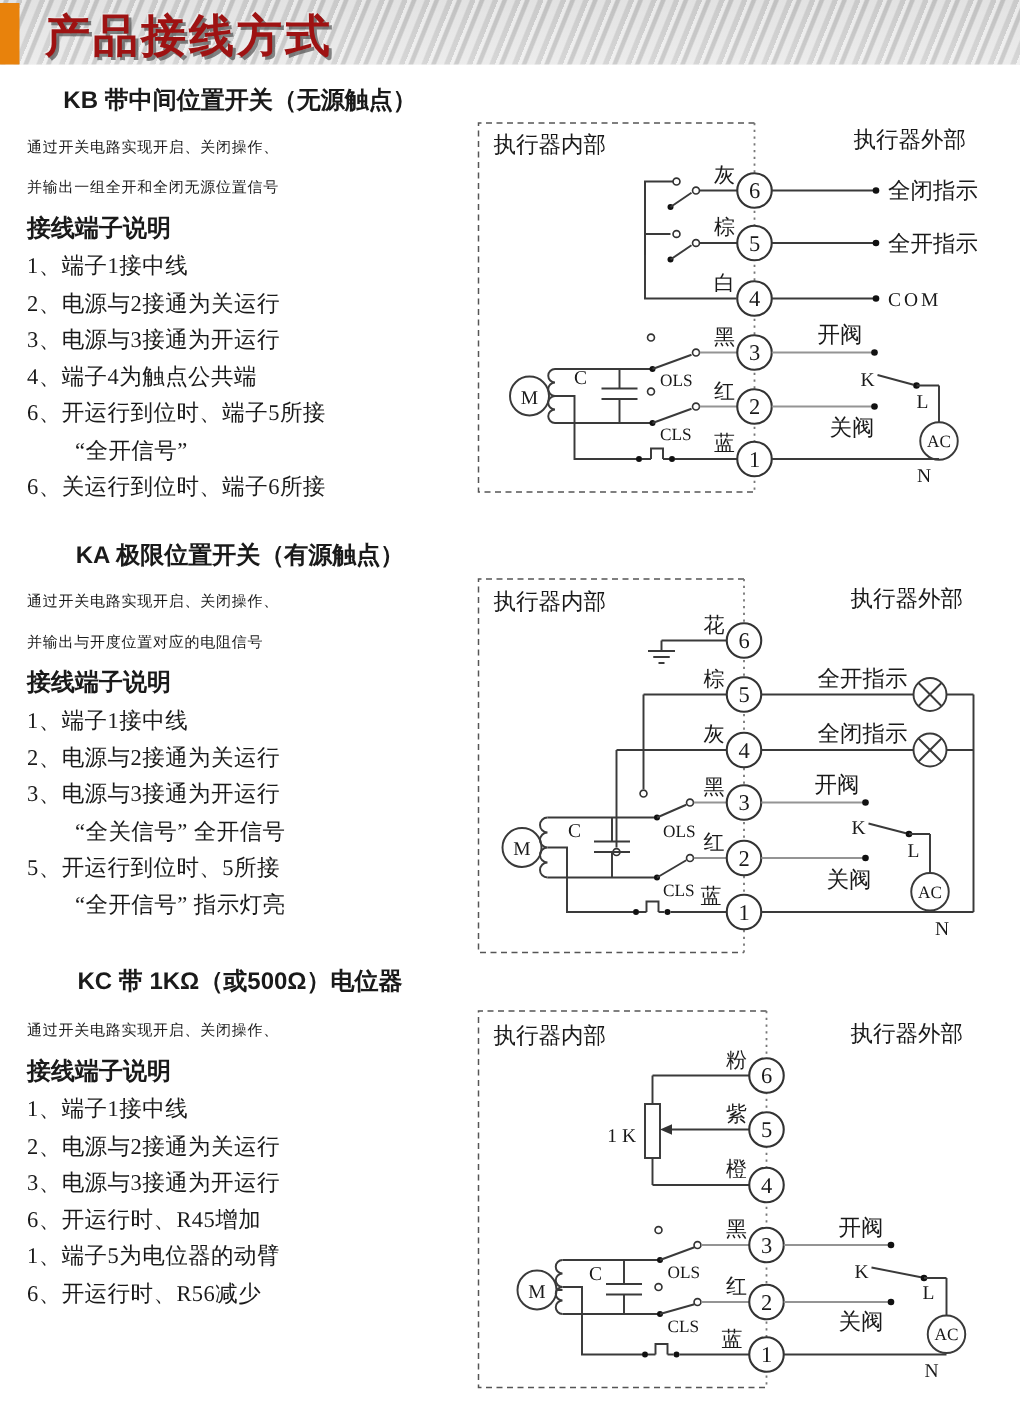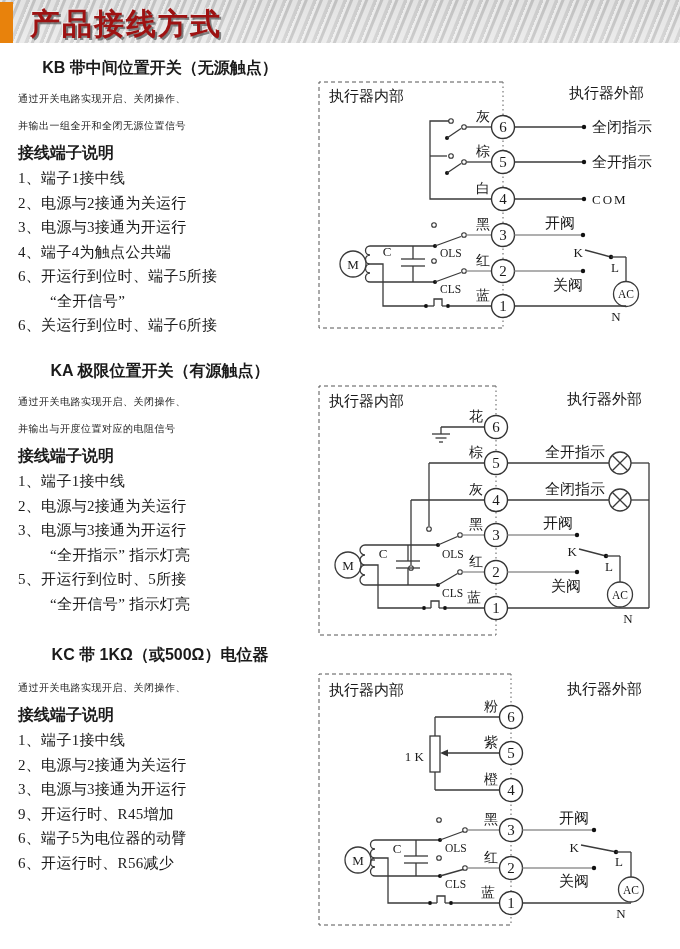--- a/index.html
+++ b/index.html
@@ -168,21 +168,21 @@
 </svg>
 
 <div class="text-col" style="top:360px">
   <div class="sec-title">KA 极限位置开关（有源触点）</div>
   <div class="desc">通过开关电路实现开启、关闭操作、</div>
   <div class="desc">并输出与开度位置对应的电阻信号</div>
   <div class="subhead">接线端子说明</div>
   <div class="li">1、端子1接中线</div>
   <div class="li">2、电源与2接通为关运行</div>
   <div class="li">3、电源与3接通为开运行</div>
-  <div class="li indent">“全开指示” 指示灯亮</div>
+  <div class="li indent">“全关信号” 全开信号</div>
   <div class="li">5、开运行到位时、5所接</div>
   <div class="li indent">“全开信号” 指示灯亮</div>
 </div>
 
 <svg class="diag" style="top:380px" width="362" height="262" viewBox="0 0 362 262">
   <g>
     <path class="dash" d="M183,6 H6 V255 H183"></path>
     <line class="dotv" x1="183" y1="6" x2="183" y2="255"></line>
   </g>
   <text class="hd" x="16" y="26">执行器内部</text>
@@ -295,22 +295,22 @@
   </g>
 </svg>
 
 <div class="text-col" style="top:644px">
   <div class="sec-title">KC 带 1KΩ（或500Ω）电位器</div>
   <div class="desc" style="margin-top:8px">通过开关电路实现开启、关闭操作、</div>
   <div class="subhead">接线端子说明</div>
   <div class="li">1、端子1接中线</div>
   <div class="li">2、电源与2接通为关运行</div>
   <div class="li">3、电源与3接通为开运行</div>
-  <div class="li">9、开运行时、R45增加</div>
-  <div class="li">6、端子5为电位器的动臂</div>
+  <div class="li">6、开运行时、R45增加</div>
+  <div class="li">1、端子5为电位器的动臂</div>
   <div class="li">6、开运行时、R56减少</div>
 </div>
 
 <svg class="diag" style="top:668px" width="362" height="272" viewBox="0 0 362 272">
   <g>
     <path class="dash" d="M198,6 H6 V257 H198"></path>
     <line class="dotv" x1="198" y1="6" x2="198" y2="257"></line>
   </g>
   <text class="hd" x="16" y="27">执行器内部</text>
   <text class="hd" x="254" y="26">执行器外部</text>

